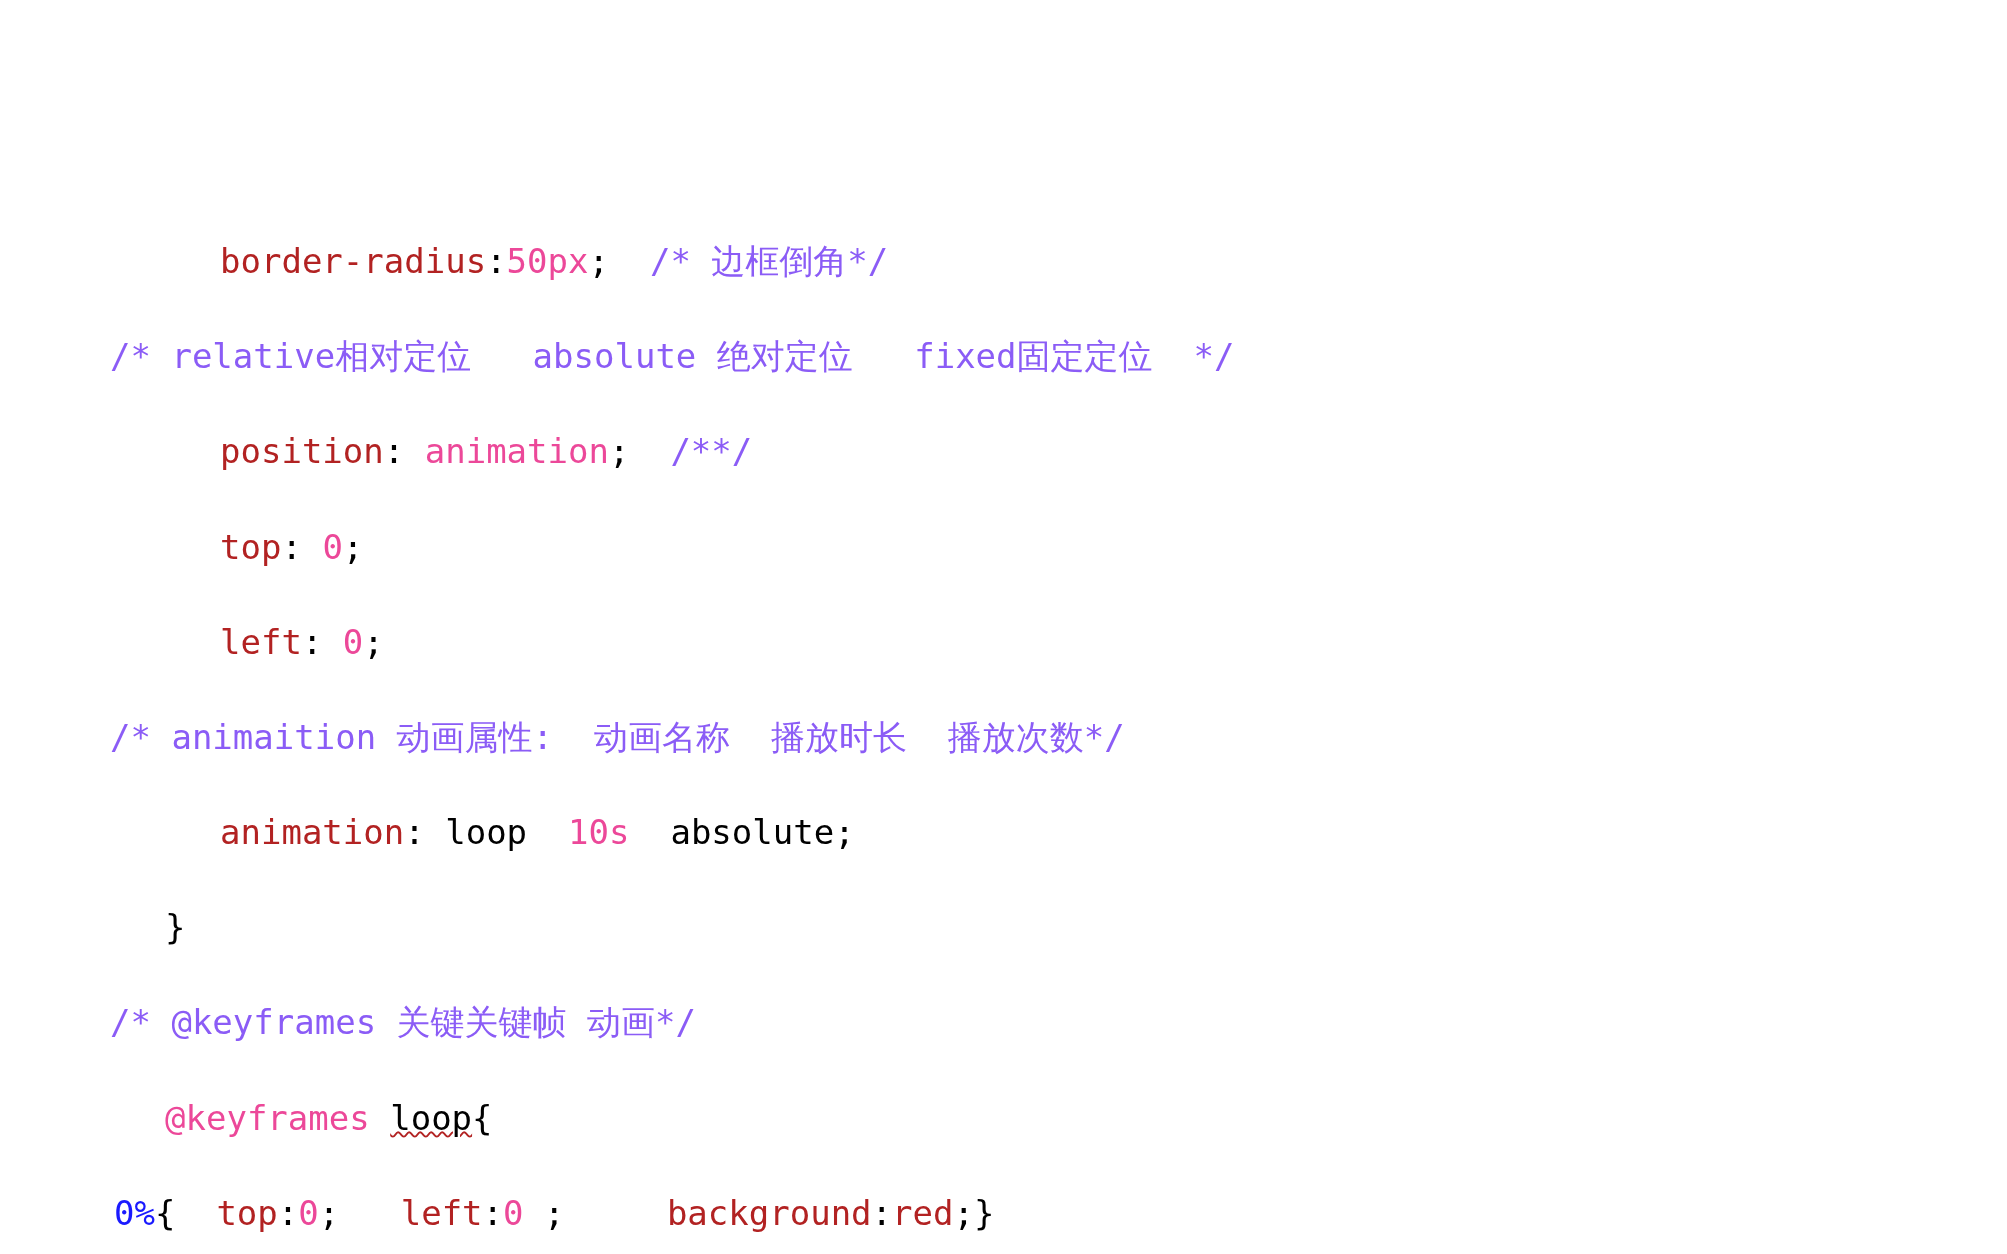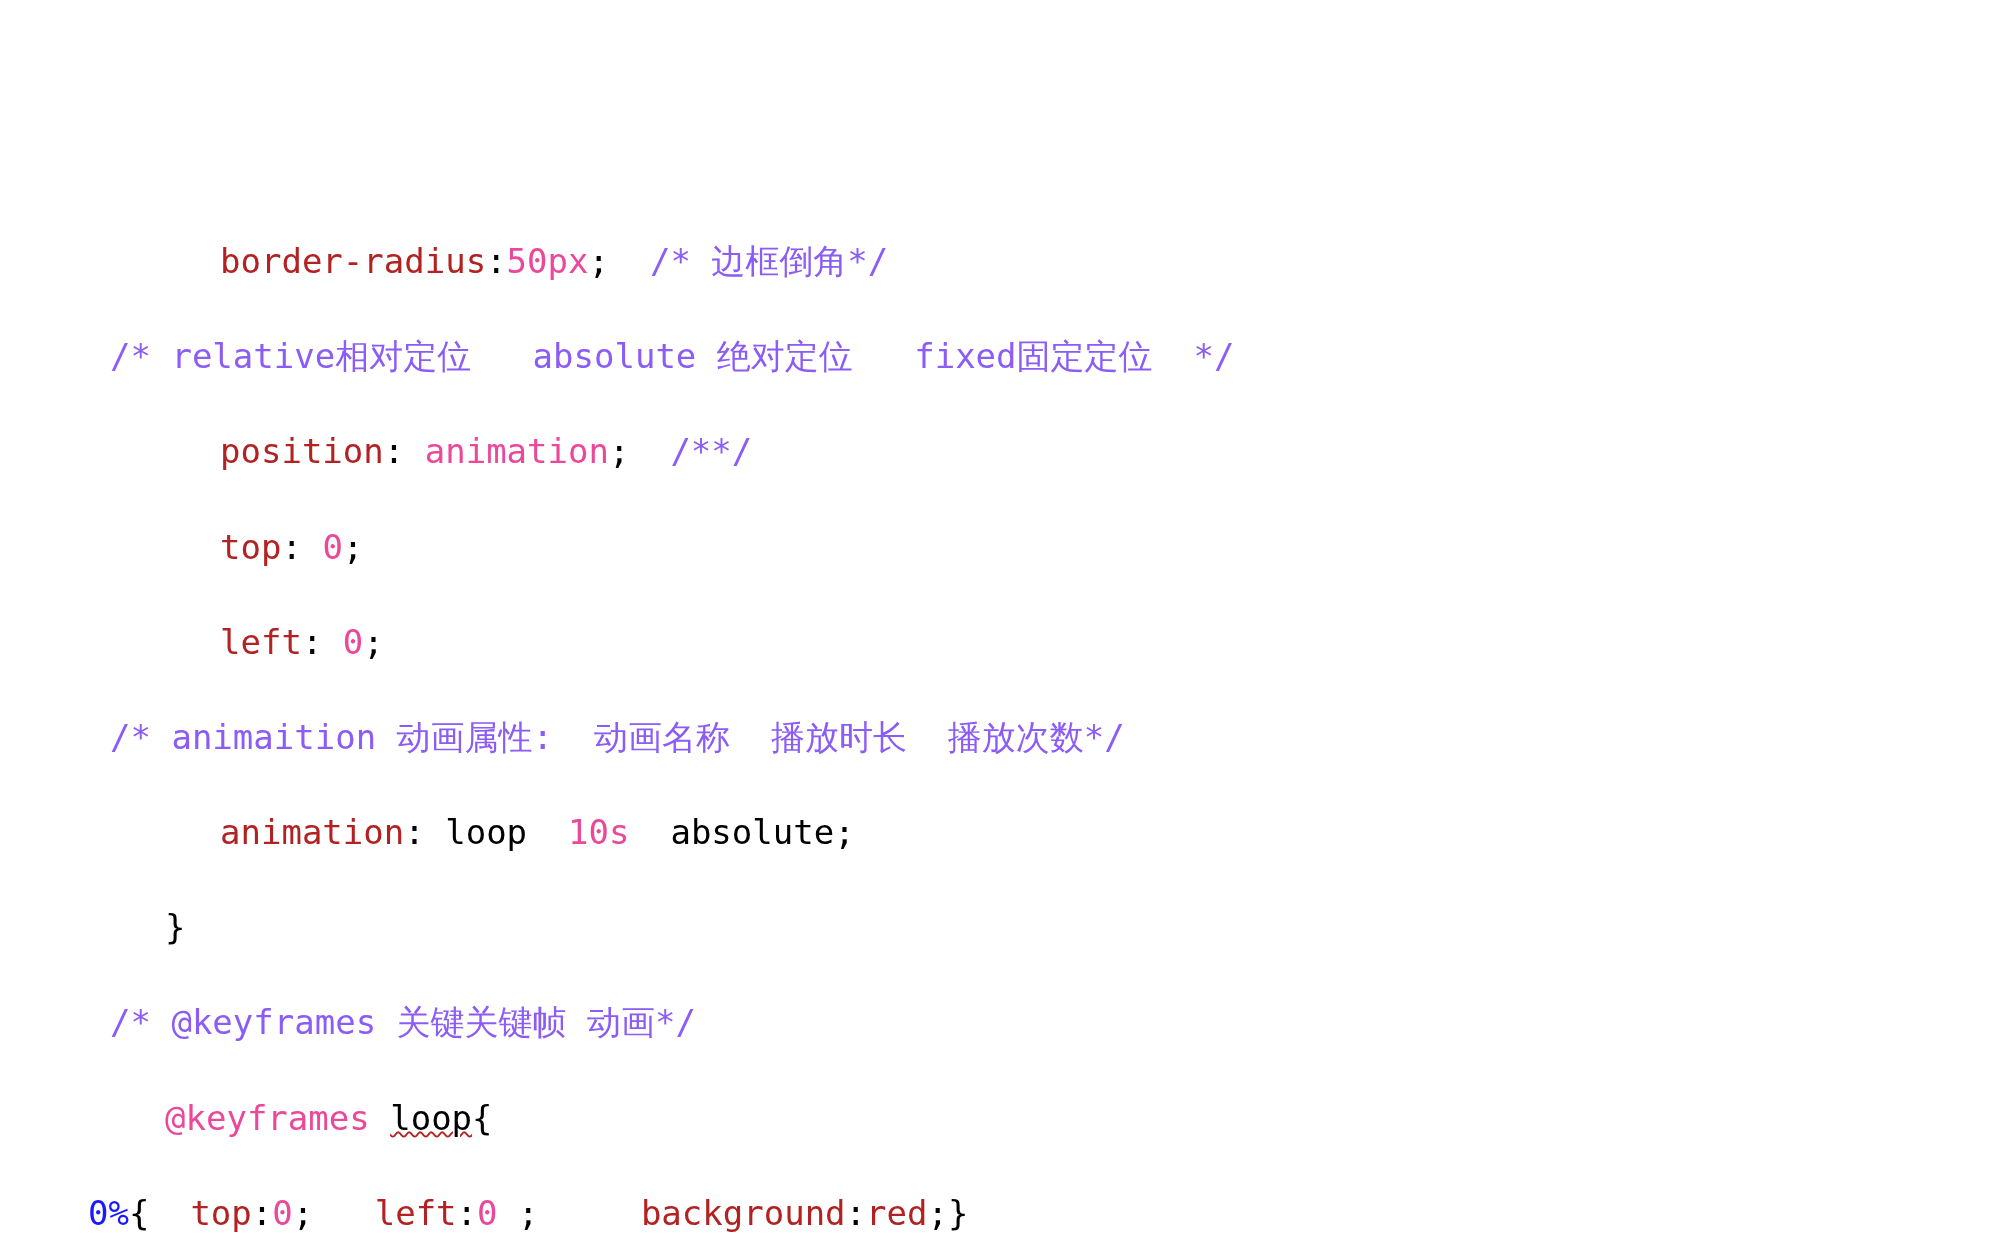--- a/index.html
+++ b/index.html
@@ -24,21 +24,21 @@
   .comment{color:#8b5cf6;}    
   .black{color:#000;}
   .kf-percent{color:#1a1aff;}
   .wavy{
     text-decoration:underline wavy #b22222;
     text-decoration-thickness:2px;
   }
   .indent1{padding-left:220px;}
   .indentC{padding-left:110px;}
   .indentKf{padding-left:165px;}
-  .indentFr{padding-left:88px;}
+  .indentFr{padding-left:114px;}
 </style>
 </head>
 <body>
 
 
 
 <div id="code">
 <span class="line indent1"><span class="prop">border-radius</span><span class="black">:</span><span class="val">50px</span><span class="black">;</span>  <span class="comment">/* 边框倒角*/</span></span>
 <span class="line indentC"><span class="comment">/* relative相对定位   absolute 绝对定位   fixed固定定位  */</span></span>
 <span class="line indent1"><span class="prop">position</span><span class="black">: </span><span class="val">animation</span><span class="black">;</span>  <span class="comment">/**/</span></span>

